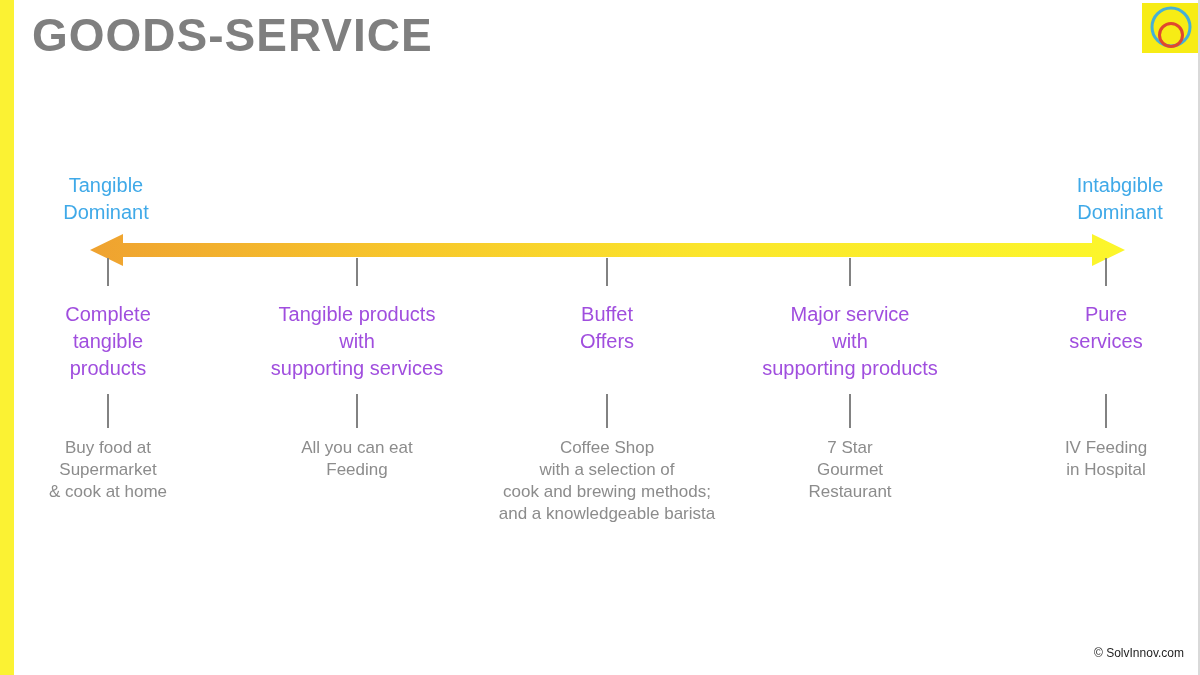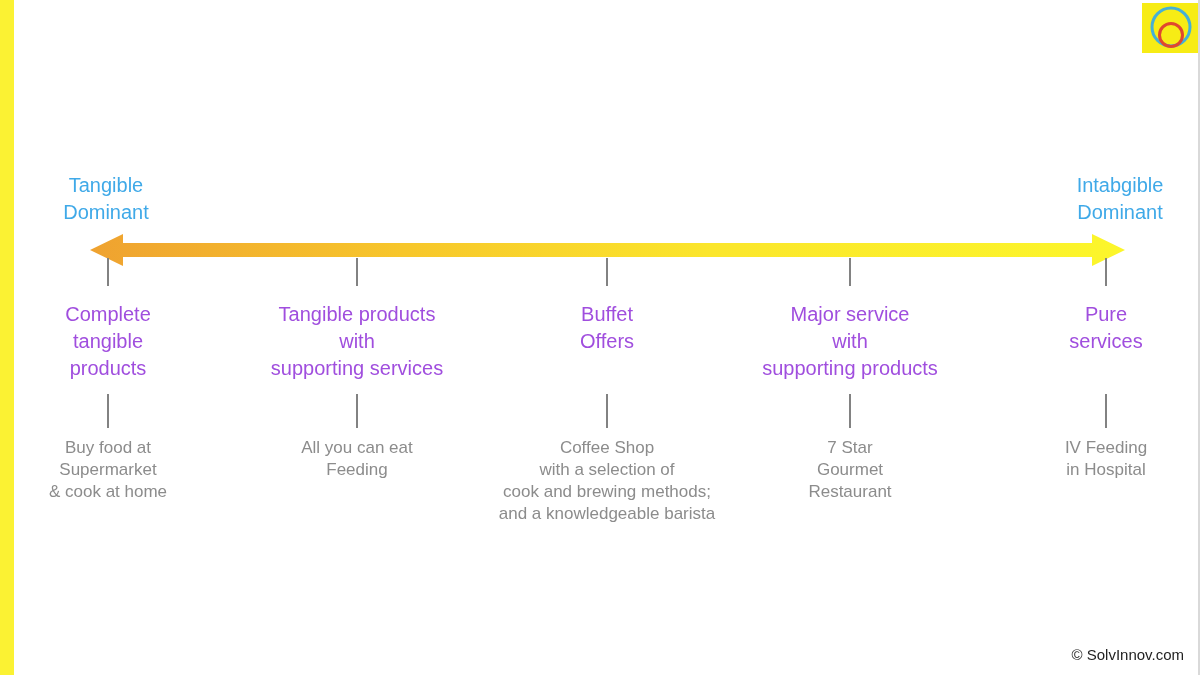--- a/index.html
+++ b/index.html
@@ -95,31 +95,32 @@
     width: 320px;
     text-align: center;
     font-size: 17px;
     line-height: 22px;
     color: #8C8C8C;
     white-space: pre-line;
   }
   .copyright {
     position: absolute;
     right: 14px; top: 646px;
-    font-size: 15px;
+    font-size: 12px;
     color: #1f1f1f;
   }
 </style>
 </head>
 <body>
 
 <div class="slide">
 
   <div class="stripe"></div>
 
+  <div class="title-primary">GOODS-SERVICE</div>
 
   <div class="logo">
     <svg width="57" height="50" viewBox="0 0 57 50">
       <circle cx="29" cy="24" r="19" fill="none" stroke="#46B0D5" stroke-width="3"></circle>
       <circle cx="29" cy="32" r="11.5" fill="none" stroke="#E0472E" stroke-width="3"></circle>
     </svg>
   </div>
 
   <div class="endpoint left">Tangible
 Dominant</div>

